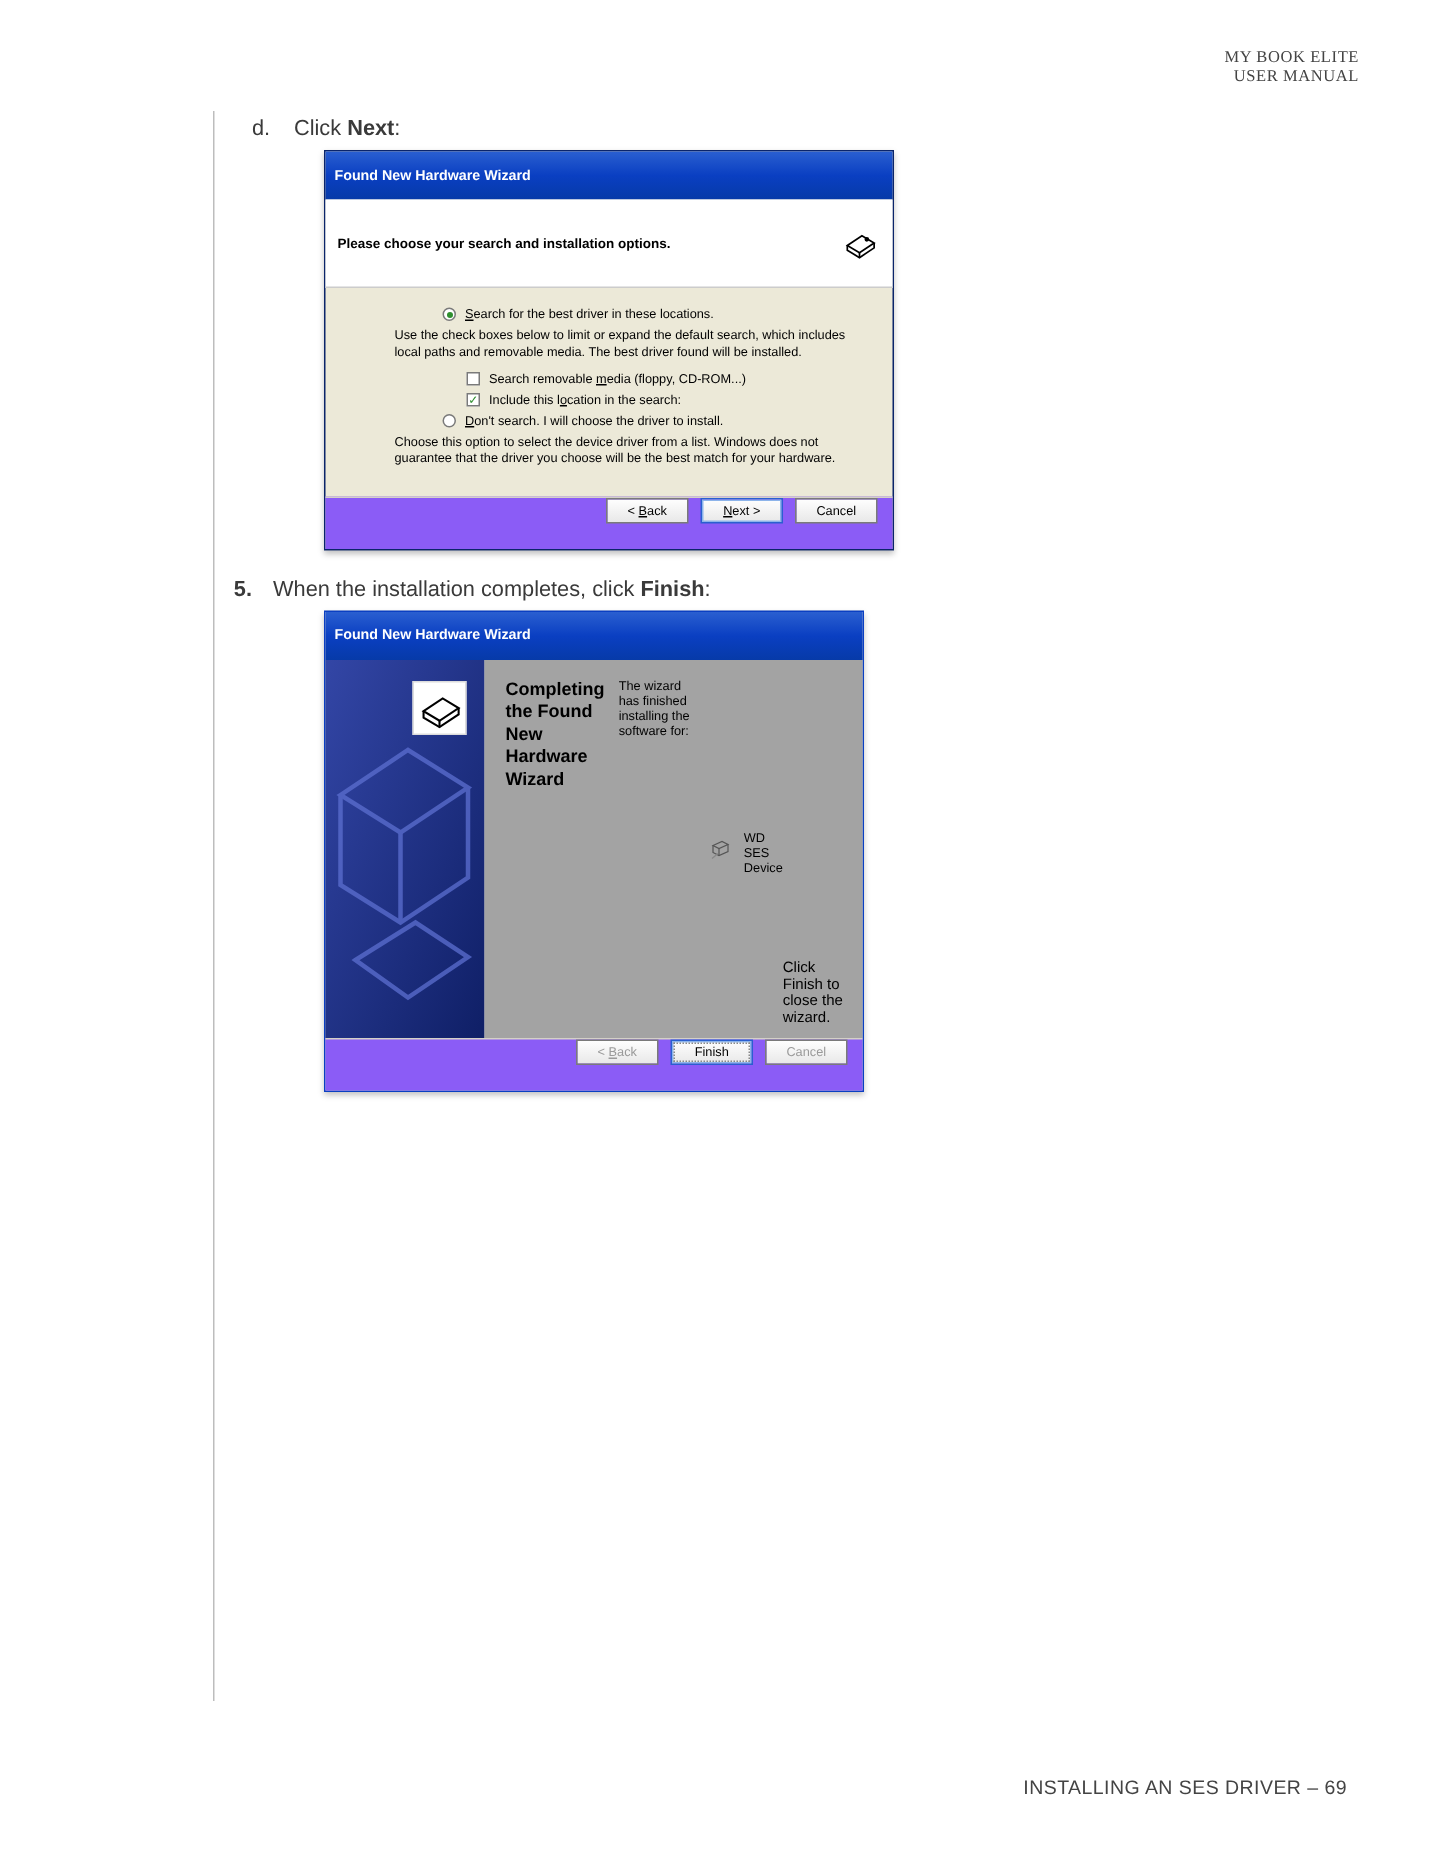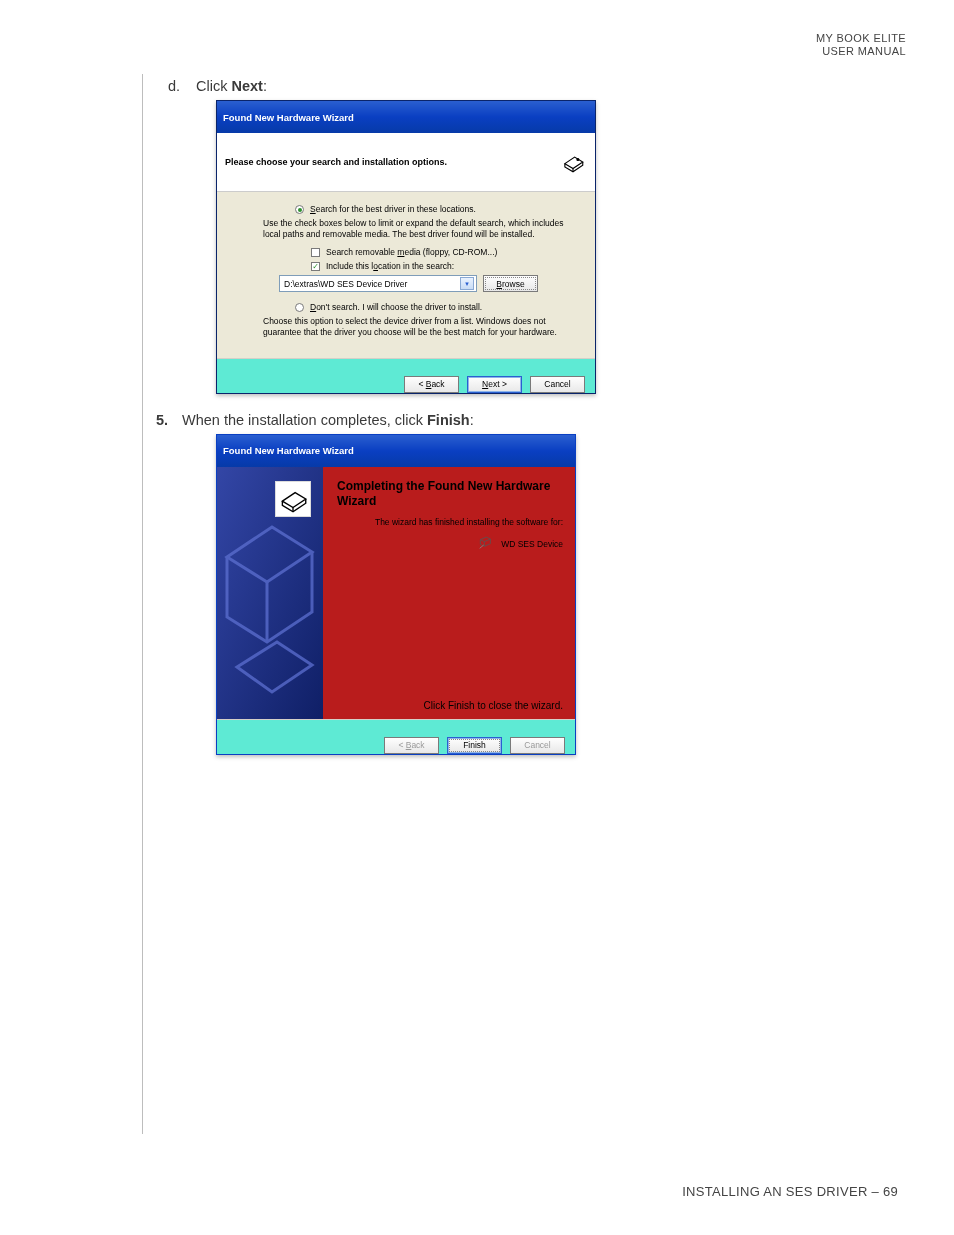--- a/index.html
+++ b/index.html
@@ -19,20 +19,21 @@
   }
   .header-right {
     position: absolute;
     top: 32px;
     right: 48px;
     text-align: right;
     font-size: 11px;
     letter-spacing: 0.4px;
     color: #444;
     line-height: 1.15;
+    font-family: Liberation Serif, serif;
   }
   .vline {
     position: absolute;
     top: 74px;
     left: 142px;
     width: 1px;
     height: 1060px;
     background: #bdbdbd;
   }
   .content {
@@ -149,23 +150,23 @@
     display:inline-flex; align-items:center; justify-content:center;
     padding: 0 6px;
     box-sizing: border-box;
   }
   .btn.default { outline: 1px dotted #888; outline-offset: -3px; }
   .btn.primary { border: 1px solid #2a5fd0; box-shadow: inset 0 0 0 1px #8db4ea; }
   .btn.disabled { color: #9a9a9a; }
   .dlg1-footer, .dlg2-footer {
     border-top: 1px solid #d4d0c8;
     height: 34px;
-    display:flex; align-items:flex-end; justify-content:flex-end;
+    display:flex; align-items:flex-start; justify-content:flex-end;
     gap: 8px; padding-right: 10px;
-    background: #5eead4;
+    background: #8b5cf6;
   }
 
   
   .dlg2 {
     width: 358px;
     border: 1px solid #0a3fc2;
     background: #ece9d8;
     font-family: Tahoma, Arial, sans-serif;
     font-size: 8.5px;
     color: #000;
@@ -182,25 +183,24 @@
     overflow:hidden;
   }
   .sidepanel svg { position:absolute; inset:0; }
   .side-white-box {
     position:absolute; top:14px; right:12px;
     width:34px; height:34px; background:#fff;
     border:1px solid #dcdcdc;
     display:flex; align-items:center; justify-content:center;
   }
   .rightpanel {
-    flex:1; background:#b91c1c;
+    flex:1; background:#a3a3a3;
     padding: 12px 12px 8px 14px;
-    display:flex; flex-direction:column;
+    display:flex; flex-direction:row;
     position:relative;
-    align-items:flex-end;
   }
   .rp-title { font-weight: bold; font-size: 12px; line-height:1.25; margin-bottom: 8px; }
   .rp-line { font-size: 8.5px; margin-bottom: 8px; }
   .dev-row { display:flex; gap:8px; align-items:center; font-size:8.5px; margin-left:4px; }
   .dev-row svg { width:16px; height:16px; }
   .rp-bottom { margin-top:auto; font-size:10px; }
   .u { text-decoration: underline; }
 
   .footer {
     position: absolute;
@@ -255,29 +255,20 @@
             <span><span class="u">S</span><span>earch for the best driver in these locations.</span></span>
           </div>
           <div class="subtext">Use the check boxes below to limit or expand the default search, which includes local paths and removable media. The best driver found will be installed.</div>
           <div class="check-row indent1">
             <span class="cbox"></span>
             <span><span>Search removable </span><span class="u">m</span><span>edia (floppy, CD-ROM...)</span></span>
           </div>
           <div class="check-row indent1">
             <span class="cbox">✓</span>
             <span><span>Include this l</span><span class="u">o</span><span>cation in the search:</span></span>
-          </div>
-          <div class="pathrow">
-            <div class="combo">
-              <span>D:\extras\WD SES Device Driver</span>
-              <span class="caret">▾</span>
-            </div>
-            <div class="btn default">
-              <span><span class="u">B</span><span>rowse</span></span>
-            </div>
           </div>
           <div class="radio-row">
             <span class="radio"></span>
             <span><span class="u">D</span><span>on't search. I will choose the driver to install.</span></span>
           </div>
           <div class="subtext">Choose this option to select the device driver from a list. Windows does not guarantee that the driver you choose will be the best match for your hardware.</div>
         </div>
         <div class="dlg1-footer">
           <div class="btn">
             <span><span>&lt; </span><span class="u">B</span><span>ack</span></span>

